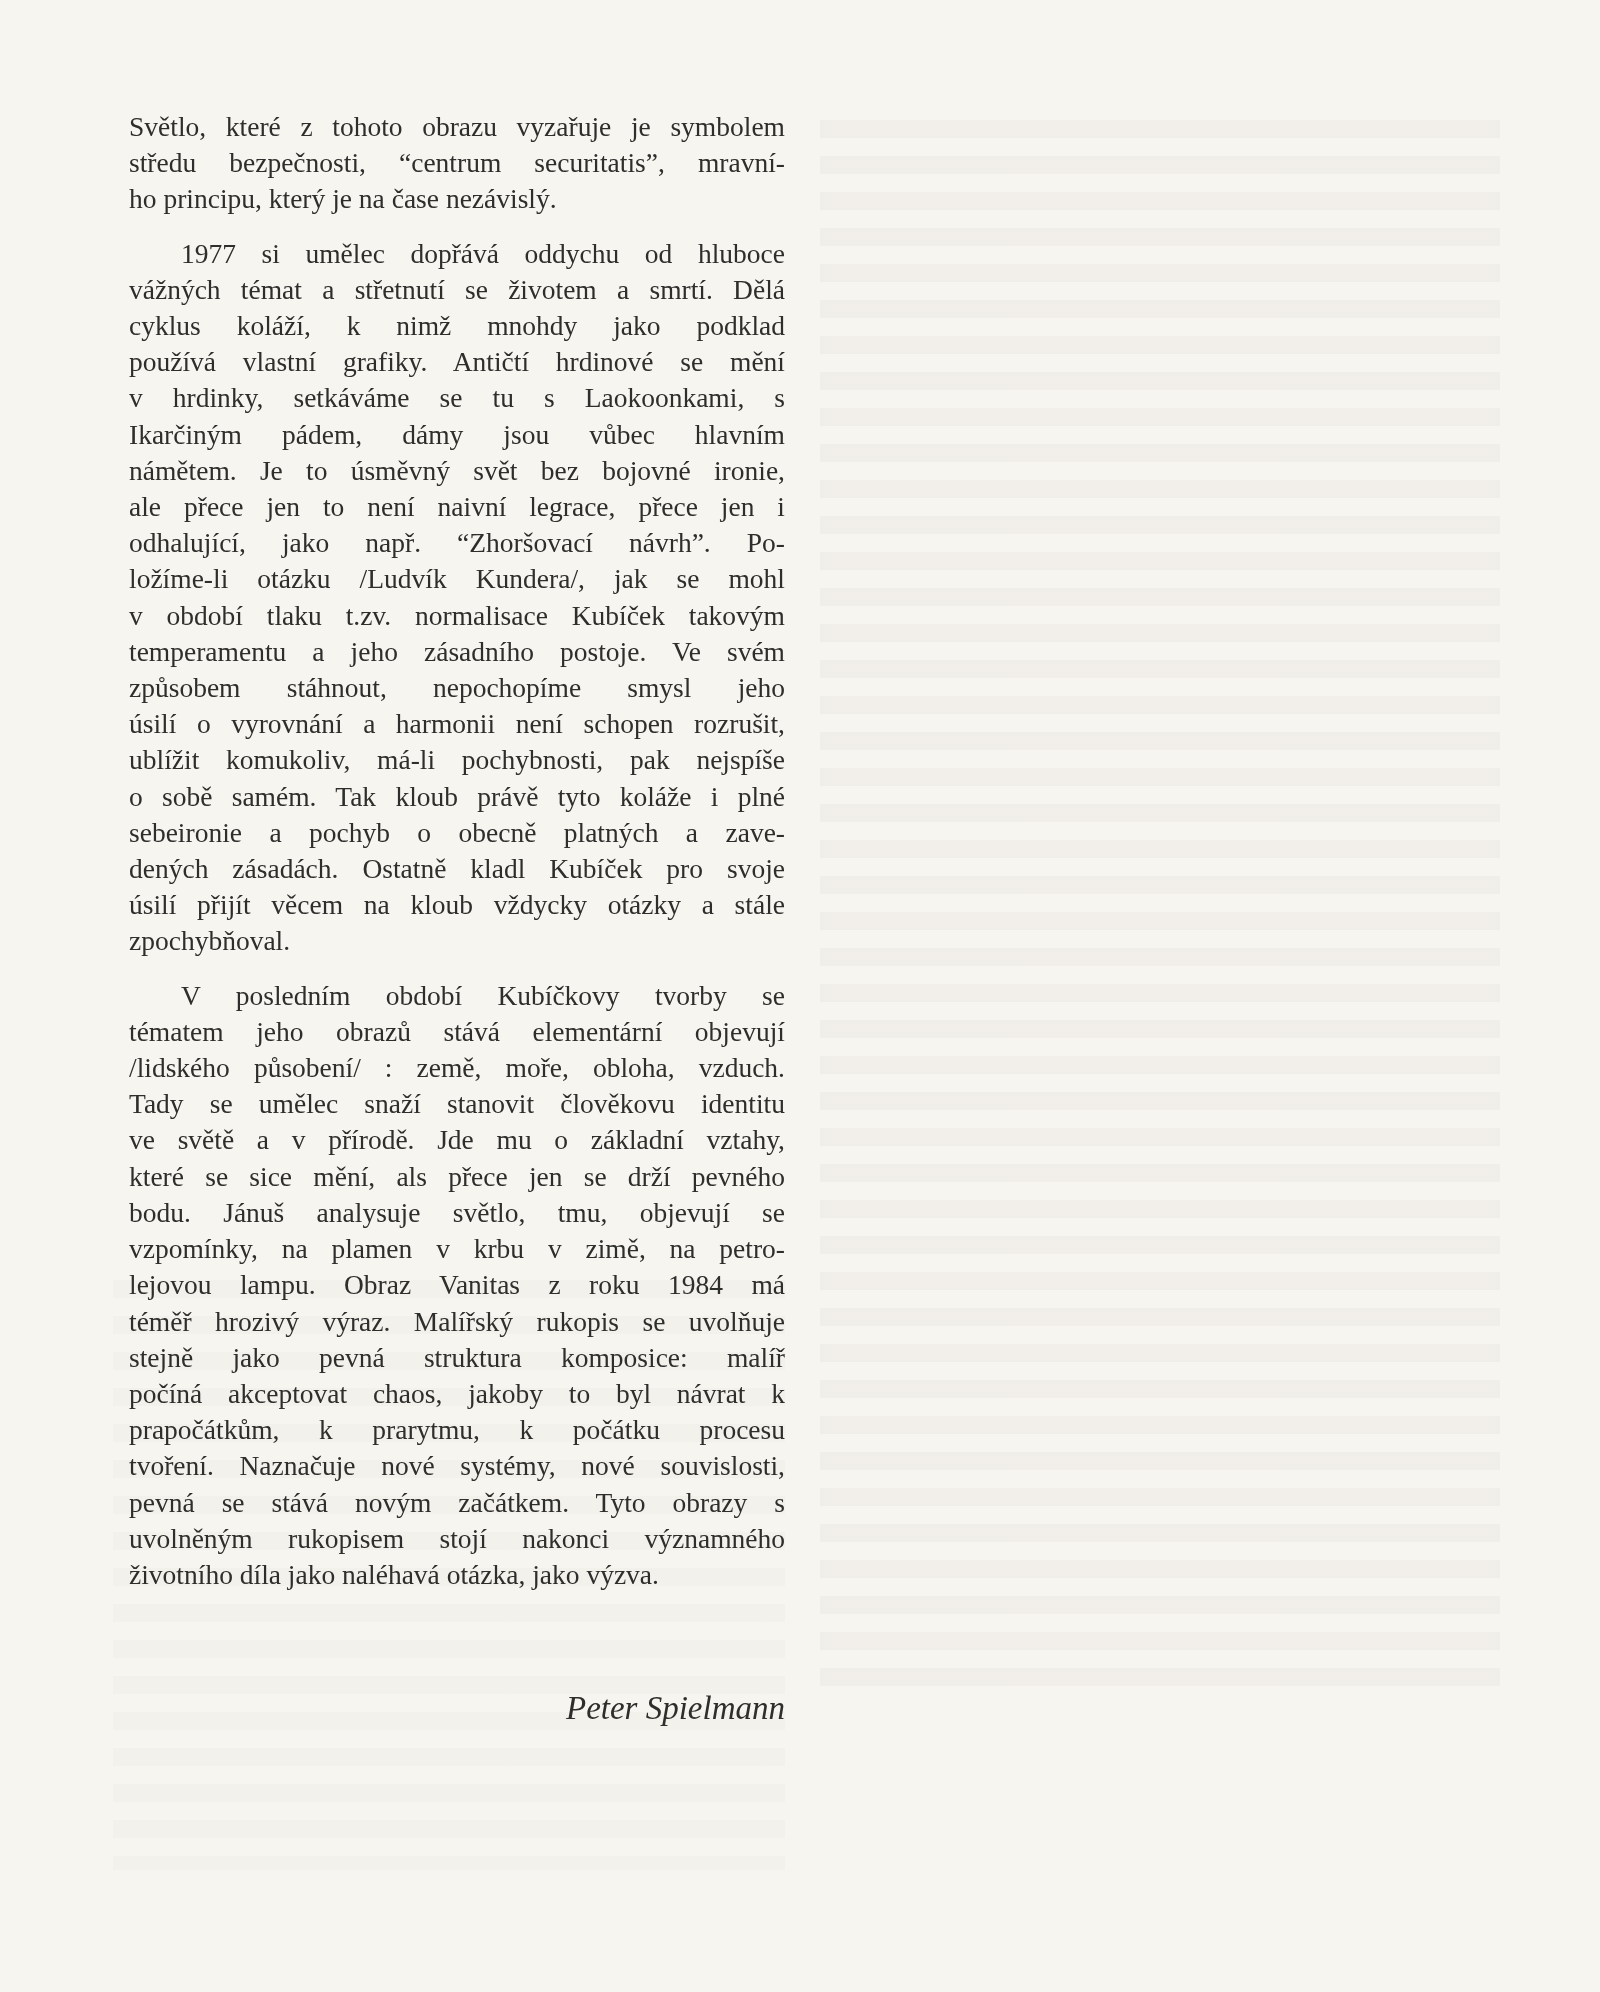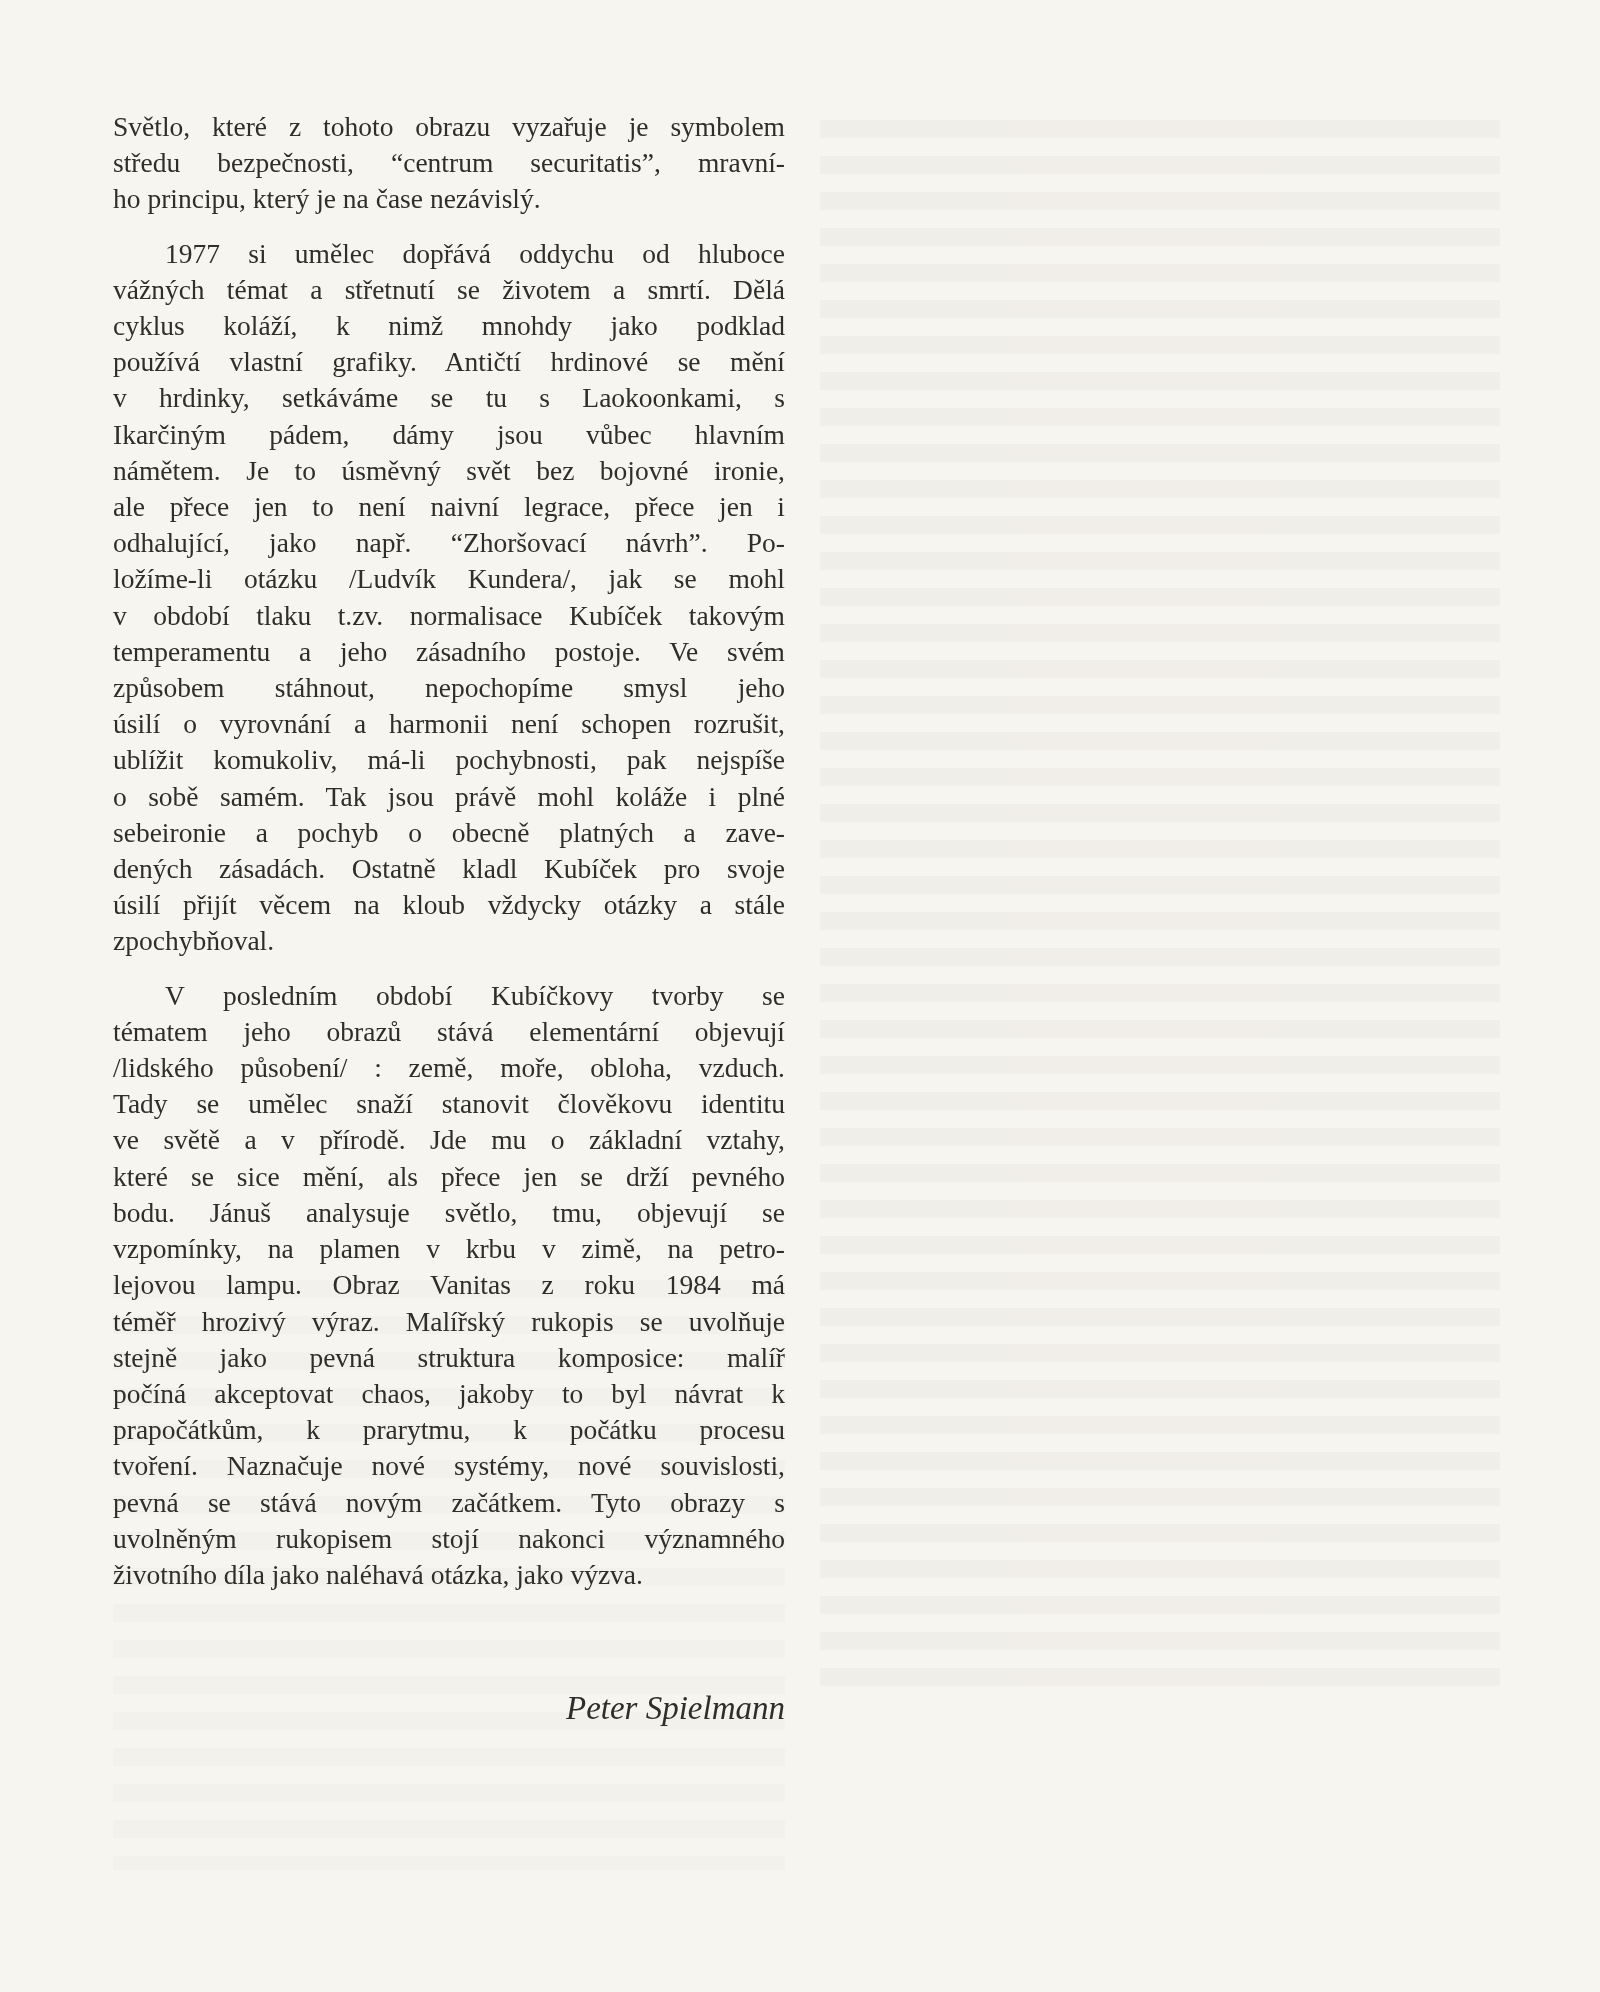--- a/index.html
+++ b/index.html
@@ -63,21 +63,21 @@
       top: 109px;
       width: 672px;
       font-family: "Liberation Serif", "DejaVu Serif", serif;
       font-size: 27.5px;
       line-height: 36.2px;
       color: #2e2e2c;
       text-align: justify;
       hyphens: manual;
     }
     .para {
-      margin: 0 0 18px 0;
+      margin: 0 0 18px 16px;
     }
     .line {
       display: block;
       text-align: justify;
       text-align-last: justify;
       white-space: nowrap;
     }
     .line.last {
       text-align-last: left;
     }
@@ -115,21 +115,21 @@
       <span class="line">Ikarčiným pádem, dámy jsou vůbec hlavním</span>
       <span class="line">námětem. Je to úsměvný svět bez bojovné ironie,</span>
       <span class="line">ale přece jen to není naivní legrace, přece jen i</span>
       <span class="line">odhalující, jako např. “Zhoršovací návrh”. Po-</span>
       <span class="line">ložíme-li otázku /Ludvík Kundera/, jak se mohl</span>
       <span class="line">v období tlaku t.zv. normalisace Kubíček takovým</span>
       <span class="line">temperamentu a jeho zásadního postoje. Ve svém</span>
       <span class="line">způsobem stáhnout, nepochopíme smysl jeho</span>
       <span class="line">úsilí o vyrovnání a harmonii není schopen rozrušit,</span>
       <span class="line">ublížit komukoliv, má-li pochybnosti, pak nejspíše</span>
-      <span class="line">o sobě samém. Tak jsou právě mohl koláže i plné</span>
+      <span class="line">o sobě samém. Tak kloub právě tyto koláže i plné</span>
       <span class="line">sebeironie a pochyb o obecně platných a zave-</span>
       <span class="line">dených zásadách. Ostatně kladl Kubíček pro svoje</span>
       <span class="line">úsilí přijít věcem na kloub vždycky otázky a stále</span>
       <span class="line last">zpochybňoval.</span>
     </div>
 
     <div class="para">
       <span class="line" style="padding-left:52px">V posledním období Kubíčkovy tvorby se</span>
       <span class="line">tématem jeho obrazů stává elementární objevují</span>
       <span class="line">/lidského působení/ : země, moře, obloha, vzduch.</span>

